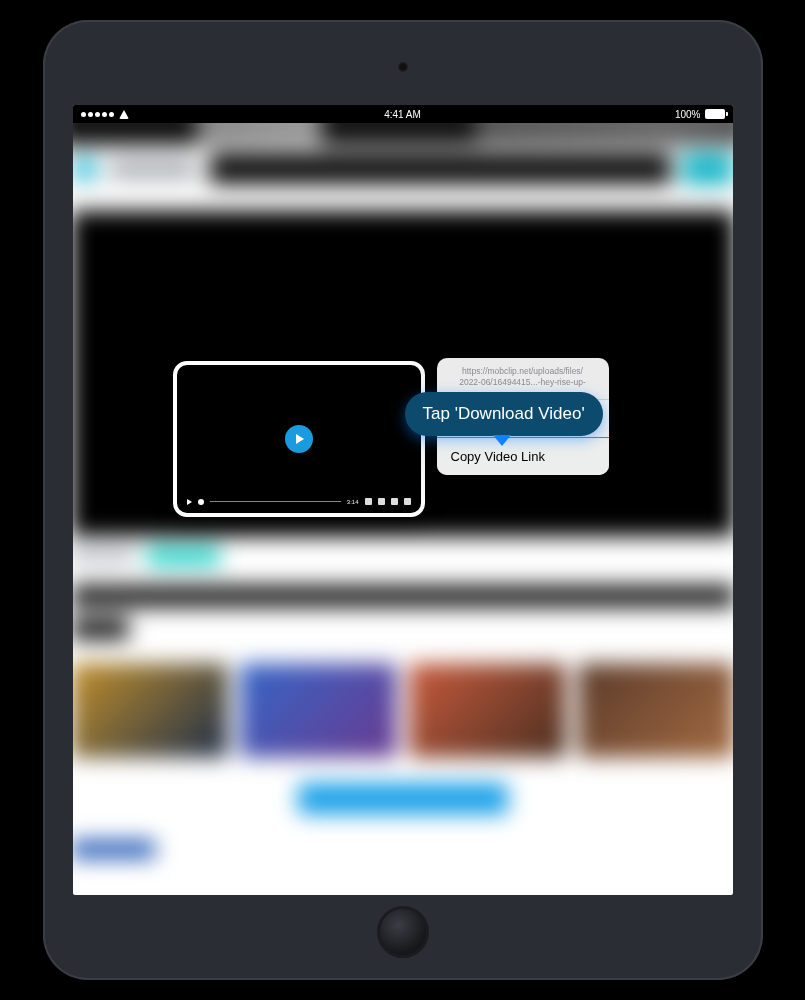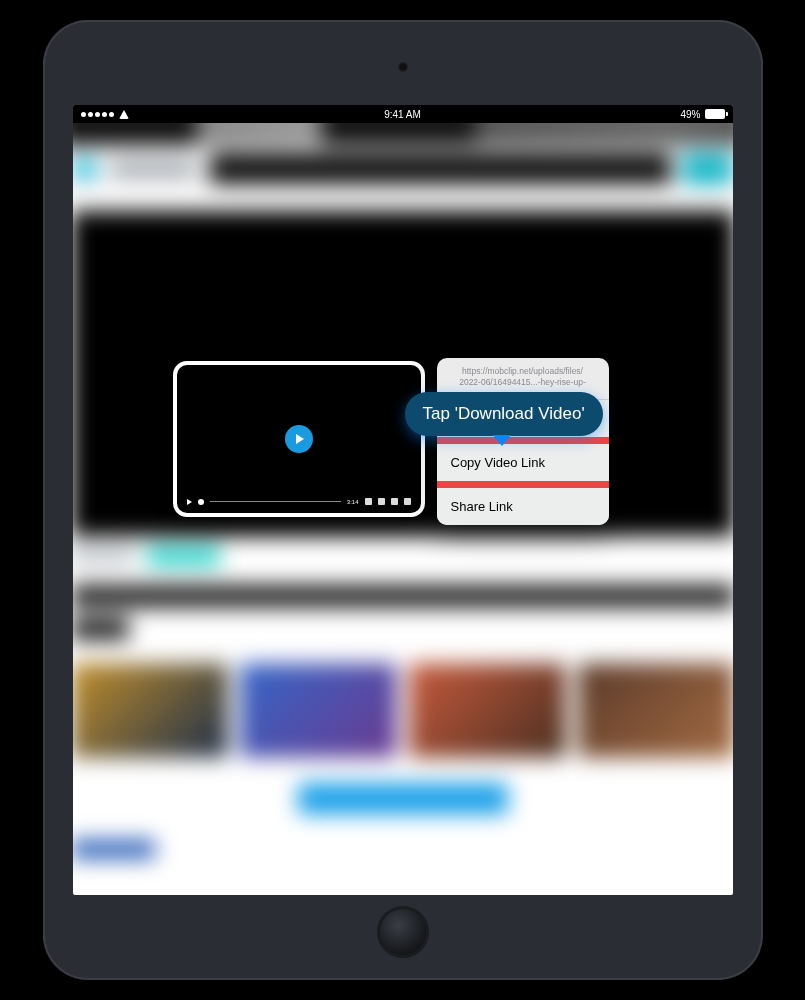--- a/index.html
+++ b/index.html
@@ -170,21 +170,21 @@
     text-align: center;
     font-size: 8.5px;
     line-height: 1.35;
     color: #8a8a8e;
     border-bottom: 1px solid #cfcfd1;
   }
   .menu-item {
     padding: 11px 14px;
     font-size: 13px;
     color: #000;
-    border-bottom: 7px solid #ef4444;
+    border-bottom: 1px solid #ef4444;
     background:#eceded;
   }
   .menu-item:last-child { border-bottom: none; }
 
   
   .bubble {
     position: absolute;
     top: 269px;
     left: 332px;
     background: #0c4a6e;
@@ -219,23 +219,23 @@
       <div class="status-left">
         <div class="signal-dots">
           <span class="dot"></span>
             <span class="dot"></span>
             <span class="dot"></span>
             <span class="dot"></span>
             <span class="dot"></span>
         </div>
         <div class="wifi-icon"></div>
       </div>
-      <div class="status-center">9:41 AM</div>
+      <div class="status-center">4:41 AM</div>
       <div class="status-right">
-        <span>49%</span>
+        <span>100%</span>
         <div class="battery"></div>
       </div>
     </div>
 
     <div class="backdrop">
       <div class="bk-tabs"></div>
       <div class="bk-urlrow">
         <div class="bk-logo"></div>
         <div class="bk-brand"></div>
         <div class="bk-search"></div>
@@ -276,21 +276,20 @@
         </div>
       </div>
 
       <div class="context-menu">
         <div class="menu-header">
           <div>https://mobclip.net/uploads/files/</div>
           <div>2022-06/16494415...-hey-rise-up-</div>
         </div>
         <div class="menu-item">Download Video</div>
         <div class="menu-item">Copy Video Link</div>
-        <div class="menu-item">Share Link</div>
       </div>
 
       <div class="bubble">Tap 'Download Video'</div>
 
     </div>
 
   </div>
 
   <div class="home-button"></div>
 </div>

